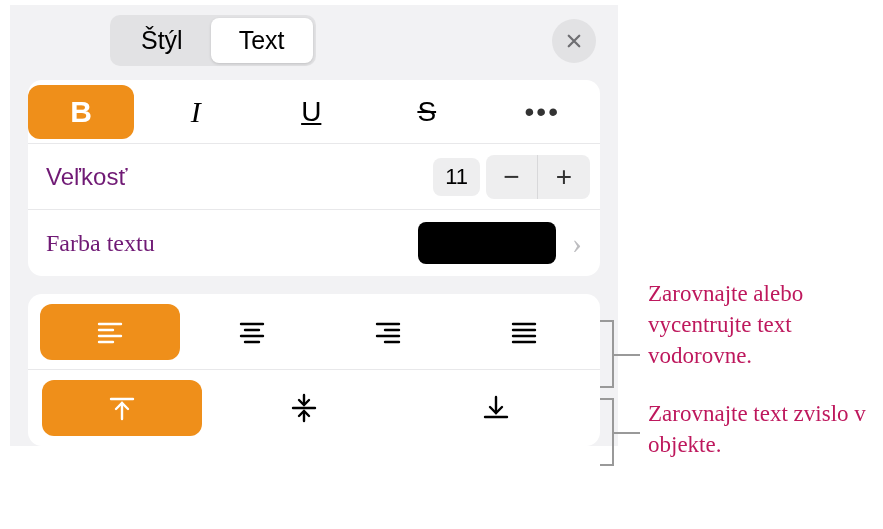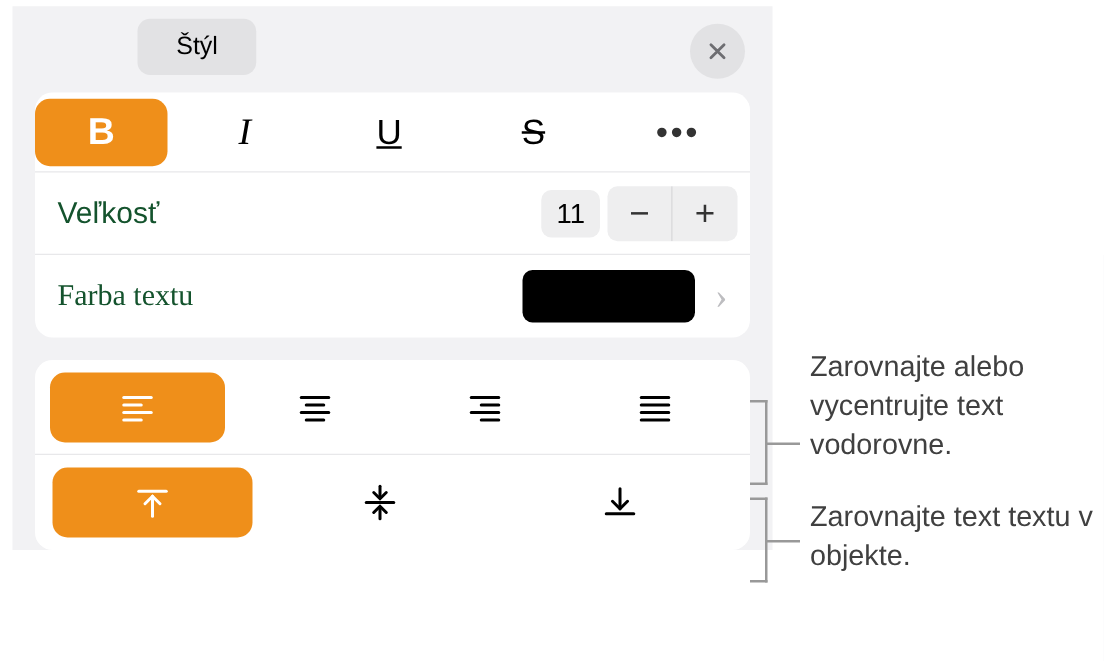--- a/index.html
+++ b/index.html
@@ -28,21 +28,21 @@
     .segmented {
       display: flex;
       background: #e2e2e4;
       border-radius: 10px;
       padding: 3px;
     }
     .seg-btn {
       border: none;
       background: transparent;
       padding: 8px 28px;
-      font-size: 20px;
+      font-size: 25px;
       color: #000;
       border-radius: 8px;
       cursor: pointer;
     }
     .seg-btn.active {
       background: #fff;
       box-shadow: 0 1px 3px rgba(0,0,0,0.15);
       font-weight: 500;
     }
     .close-btn {
@@ -98,21 +98,21 @@
     .format-s { text-decoration: line-through; font-size: 28px; }
     .more-dots { font-size: 28px; letter-spacing: 2px; color: #333; }
     .row {
       display: flex;
       align-items: center;
       padding: 0 0 0 18px;
       height: 66px;
       border-bottom: 1px solid #e8e8ea;
     }
     .row:last-child { border-bottom: none; font-family: Liberation Serif, serif; }
-    .row-label { font-size: 24px; color: #14532d; flex: 1; }
+    .row-label { font-size: 24px; color: #701a75; flex: 1; }
     .size-ctrl {
       display: flex;
       align-items: center;
       gap: 0;
       margin-right: 10px;
     }
     .size-value {
       background: #eeeeef;
       border-radius: 8px;
       padding: 6px 12px;
@@ -189,21 +189,22 @@
       justify-content: center;
       cursor: pointer;
     }
     .valign-btn.active { background: #ef8f1a; }
     .valign-btn.wide { max-width: 160px; flex: 0 0 160px; }
     .valign-btn svg { width: 30px; height: 30px; }
     .callout {
       position: absolute;
       font-size: 23px;
       line-height: 1.35;
-      color: #404040;
+      color: #be185d;
+      font-family: Liberation Serif, serif;
     }
     .bracket {
       position: absolute;
       border-left: none;
       border-top: 2px solid #999;
       border-bottom: 2px solid #999;
       border-right: 2px solid #999;
       width: 14px;
     }
     .bracket::after {
@@ -216,20 +217,21 @@
       background: #999;
     }
   </style>
 </head>
 <body>
 
 <div class="panel">
   <div class="tab-bar">
     <div class="segmented">
       <button class="seg-btn">Štýl</button>
+      <button class="seg-btn active">Text</button>
     </div>
     <button class="close-btn">
       <svg viewBox="0 0 24 24">
           <path d="M5 5 L19 19 M19 5 L5 19" stroke="#6e6e72" stroke-width="3" stroke-linecap="round" fill="none"></path>
         </svg>
     </button>
   </div>
 
   <div class="section">
     <div class="style-row">
@@ -340,13 +342,13 @@
           </svg>
       </button>
     </div>
   </div>
 </div>
 
 <div class="bracket" style="left:600px;top:320px;height:68px"></div>
 <div class="callout" style="left:648px;top:278px">Zarovnajte alebo vycentrujte text vodorovne.</div>
 
 <div class="bracket" style="left:600px;top:398px;height:68px"></div>
-<div class="callout" style="left:648px;top:398px">Zarovnajte text textu v objekte.</div>
+<div class="callout" style="left:648px;top:398px">Zarovnajte text zvislo v objekte.</div>
 
 </body></html>

